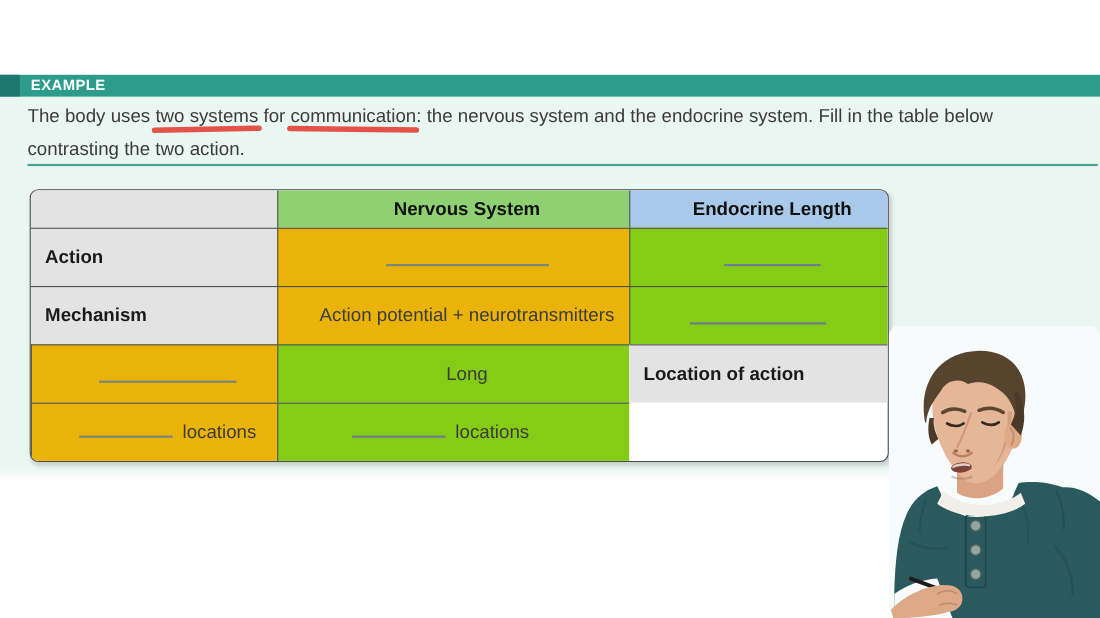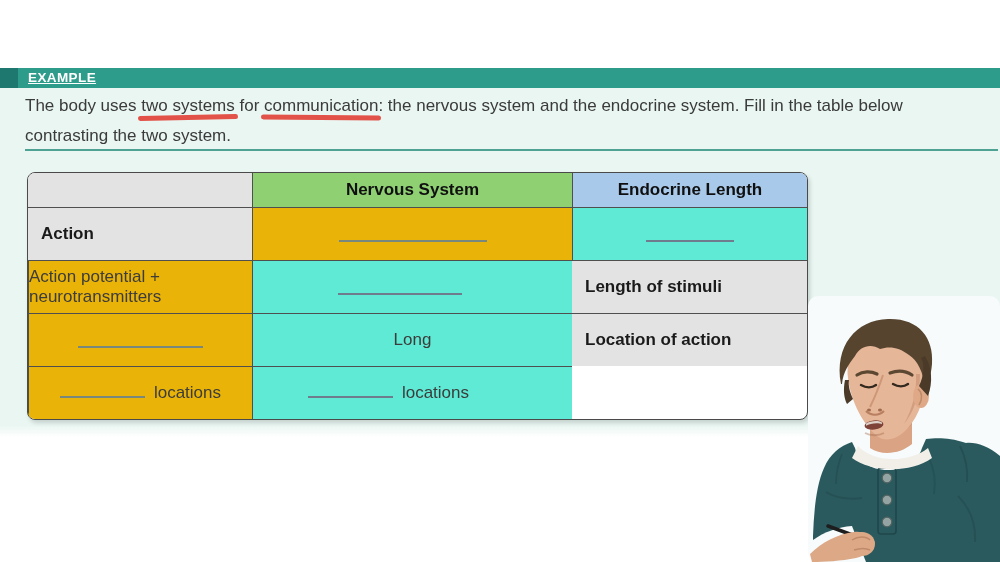--- a/index.html
+++ b/index.html
@@ -8,21 +8,21 @@
     background:#ffffff;
     font-family:"Liberation Sans","DejaVu Sans",sans-serif;
   }
   .stage{position:absolute;inset:0;}
 
   
   .example-bar{position:absolute;left:0;top:68px;width:1000px;height:20px;background:#2E9C8B;}
   .example-accent{position:absolute;left:0;top:0;width:18px;height:20px;background:#1E7870;}
   .example-label{
     position:absolute;left:28px;top:0;height:20px;line-height:20px;
-    color:#ffffff;font-weight:bold;font-size:13.5px;letter-spacing:.4px;text-decoration:underline;
+    color:#ffffff;font-weight:bold;font-size:13.5px;letter-spacing:.4px;
   }
 
   
   .band{position:absolute;left:0;top:88px;width:1000px;height:337px;background:#E9F6F2;}
   .band::after{content:"";position:absolute;left:0;right:0;bottom:-12px;height:12px;
     background:linear-gradient(#E9F6F2,#ffffff);}
 
   
   .intro{position:absolute;left:25px;top:91px;width:973px;color:#3B3B3B;font-size:17px;}
   .intro .line{height:30px;line-height:30px;white-space:nowrap;}
@@ -39,28 +39,28 @@
   
   .table-wrap{
     position:absolute;left:27px;top:172px;width:779px;height:246px;
     border:1.5px solid #4A4A4A;border-radius:8px;overflow:hidden;background:#fff;
     box-shadow:2px 3px 4px rgba(0,0,0,.15);
   }
   .grid{display:grid;width:100%;height:100%;
     grid-template-columns:224px 320px 1fr;
     grid-template-rows:34px 1fr 1fr 1fr 1fr;}
   .cell{display:flex;align-items:center;justify-content:center;font-size:17px;color:#3C3C3C;}
-  .bl{border-left:1.4px solid #4F4F4F;}
+  .bl{border-left:1.4px solid #4F4F4F;padding-left:24px;}
   .bt{border-top:1.4px solid #4F4F4F;}
   .corner,.labelc{background:#E3E3E3;}
   .head{font-weight:bold;color:#101010;}
   .head.green{background:#8FD073;}
   .head.blue{background:#A8C9E9;}
   .greenc{background:#eab308;}
-  .bluec{background:#5eead4;}
+  .bluec{background:#84cc16;}
   .labelc{justify-content:flex-start;padding-left:13px;font-weight:bold;color:#1A1A1A;}
   .blank{display:inline-block;height:13px;border-bottom:2.2px solid #78887E;vertical-align:baseline;}
   .bluec .blank{border-bottom-color:#6F7C8D;}
   .w148{width:148px}.w125{width:125px}.w124{width:124px}.w88{width:88px}.w85{width:85px}
   .suffix{margin-left:9px;}
   .shift-left{transform:translateX(-24px);}
   .shift-left-sm{transform:translateX(-13px);}
 
   
   .webcam{position:absolute;right:0;bottom:0;width:192px;height:266px;}
@@ -73,48 +73,48 @@
 
   <div class="example-bar">
     <div class="example-accent"></div>
     <span class="example-label">EXAMPLE</span>
   </div>
 
   <div class="band"></div>
 
   <div class="intro">
     <div class="line"><span>The body uses </span><span class="redline r1">two systems</span><span> for </span><span class="redline r2">communication</span><span>: the nervous system and the endocrine system. Fill in the table below</span></div>
-    <div class="line">contrasting the two system.</div>
+    <div class="line">contrasting the two action.</div>
   </div>
 
   <div class="divider"></div>
 
   <div class="table-wrap">
     <div class="grid">
 
       <div class="cell corner"></div>
       <div class="cell head green bl">Nervous System</div>
       <div class="cell head blue bl">Endocrine Length</div>
 
       <div class="cell labelc bt">Action</div>
       <div class="cell greenc bl bt">
           <span class="blank w148"></span>
         </div>
       <div class="cell bluec bl bt">
           <span class="blank w88"></span>
         </div>
 
+      <div class="cell labelc bt">Mechanism</div>
       <div class="cell greenc bl bt">
           <span>Action potential + neurotransmitters</span>
         </div>
       <div class="cell bluec bl bt">
           <span class="blank w124 shift-left-sm"></span>
         </div>
 
-      <div class="cell labelc bt">Length of stimuli</div>
       <div class="cell greenc bl bt">
           <span class="blank w125"></span>
         </div>
       <div class="cell bluec bl bt">
           <span>Long</span>
         </div>
 
       <div class="cell labelc bt">Location of action</div>
       <div class="cell greenc bl bt">
           <span><span class="blank w85"></span><span class="suffix">locations</span></span>

